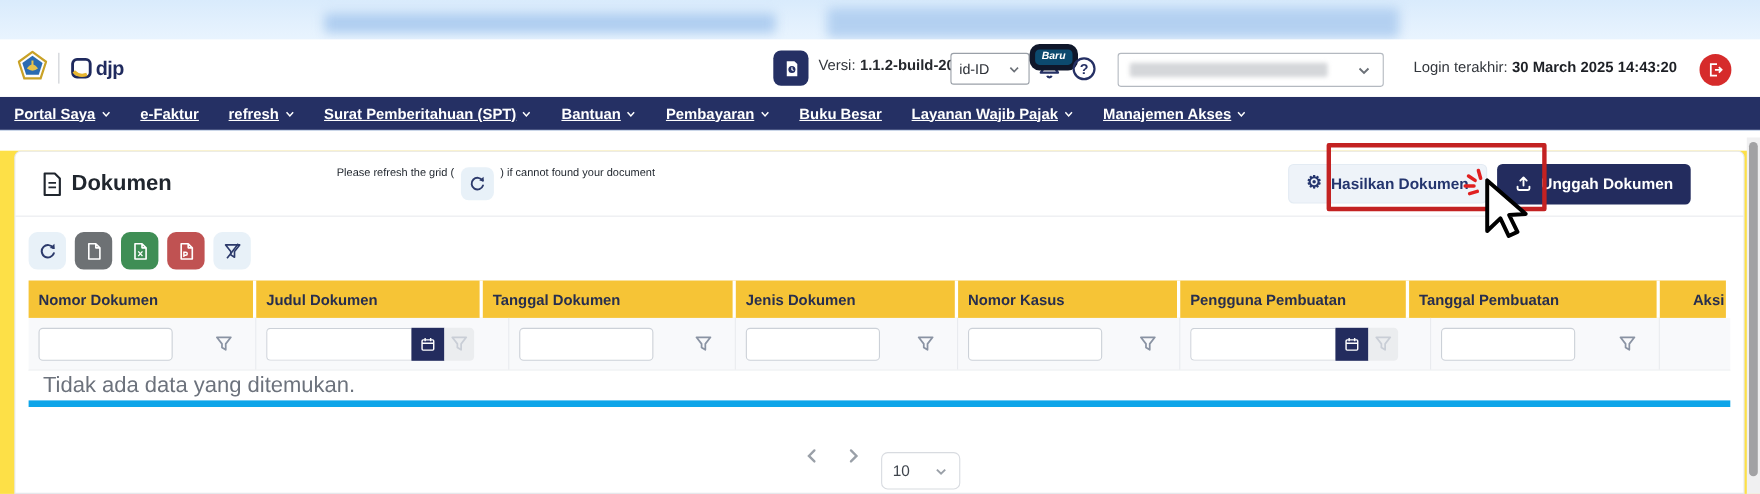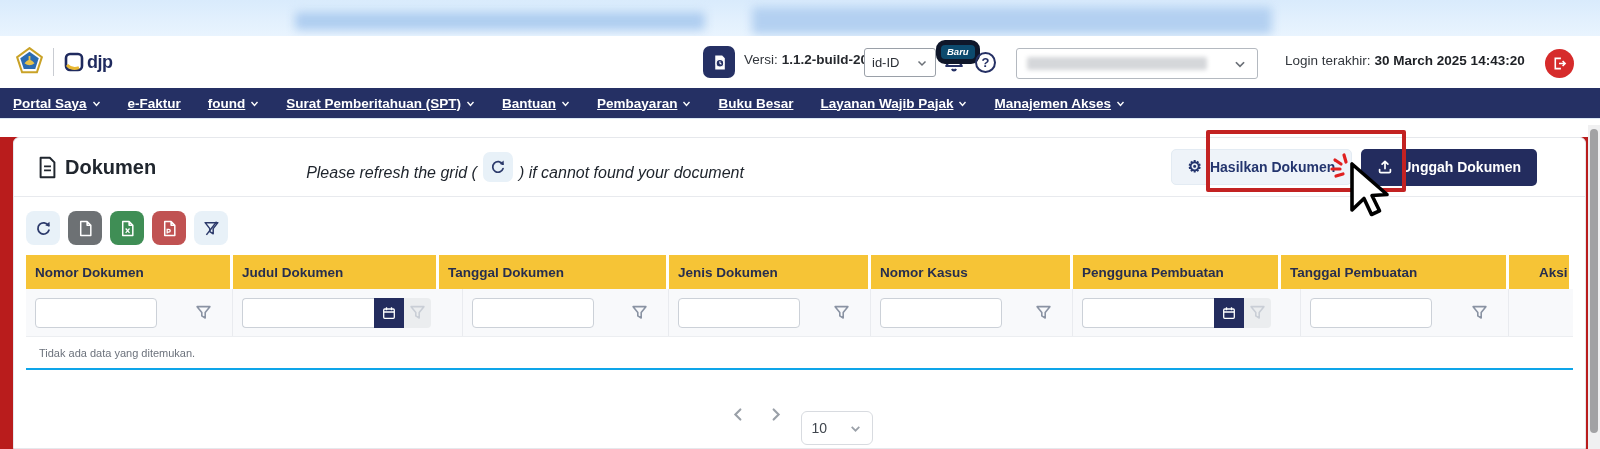--- a/index.html
+++ b/index.html
@@ -31,26 +31,26 @@
   .user-select .chev { margin-left:auto; }
   .last-login { position:absolute; left:1285px; top:17px; font-size:13.5px; color:#33373d; white-space:nowrap; }
   .last-login b { font-weight:700; color:#1d2025; margin-left:4px; }
   .logout-btn { position:absolute; left:1545px; top:13px; width:29px; height:29px; background:#d62b2b; border:none; border-radius:50%; display:flex; align-items:center; justify-content:center; cursor:pointer; }
 
   
   .nav-bar { height:31px; background:#253064; display:flex; align-items:center; padding-left:13px; gap:27px; border-bottom:1px solid #dbe7f5; }
   .nav-item { display:flex; align-items:center; gap:5px; color:#fff; font-size:13.5px; font-weight:700; white-space:nowrap; cursor:pointer;text-decoration:underline; }
 
   
-  .content { background:#b91c1c; }
+  .content { background:#fde047; }
   .card { position:relative; margin:18px 14px 0 13px; width:1573px; background:#fff; border:1px solid #e6e8ec; border-radius:6px 6px 0 0; min-height:312px; }
   .card-header { height:59px; display:flex; align-items:center; padding:0 48px 0 24px; border-bottom:1px solid #e8eaee; }
   .title-group { display:flex; align-items:center; gap:8px; }
   .page-title { font-size:20px; font-weight:800; color:#20262e; }
-  .hint-group { display:flex; align-items:flex-end; margin-left:150px; font-size:16px; color:#1d232b; gap:6px;font-style:italic; }
+  .hint-group { display:flex; align-items:flex-start; margin-left:150px; font-size:10px; color:#1d232b; gap:6px; }
   .hint-refresh-btn { width:30px; height:30px; background:#e8f1f8; border:none; border-radius:7px; display:flex; align-items:center; justify-content:center; cursor:pointer; color:#2c3a6b; }
   .hdr-buttons { margin-left:auto; display:flex; align-items:center; gap:9px; }
   .btn-generate { height:36px; padding:0 16px; background:#eef3f9; border:1px solid #e3ebf3; border-radius:5px; display:flex; align-items:center; gap:8px; font-size:14px; font-weight:700; color:#24356e; cursor:pointer; }
   .gear-glyph { font-size:16px; line-height:1; }
   .btn-upload { height:37px; padding:0 16px; background:#232c5e; border:none; border-radius:5px; display:flex; align-items:center; gap:8px; font-size:14px; font-weight:700; color:#fff; cursor:pointer; }
 
   .toolbar { display:flex; gap:8px; padding:14px 0 0 12px; }
   .tbtn { width:34px; height:34px; border:none; border-radius:8px; display:flex; align-items:center; justify-content:center; cursor:pointer; }
   .tbtn.light { background:#e8f1f8; color:#2c3a6b; }
   .tbtn.grey  { background:#6d7174; }
@@ -63,21 +63,21 @@
   .th:last-child { border-right:none; }
   .grid-filter { display:flex; background:#f8f9fb; border-bottom:1px solid #eceef1; }
   .fcell { height:47px; display:flex; align-items:center; padding-left:9px; border-right:1px solid #e9ebef; }
   .fcell:last-child { border-right:none; }
   .finput { width:122px; height:30px; border:1px solid #ccd1d8; border-radius:4px; background:#fff; outline:none; padding:0 8px; font-size:13px; font-family:"Liberation Sans",sans-serif; }
   .funnel-btn { background:none; border:none; margin-left:auto; margin-right:20px; cursor:pointer; display:flex; }
   .dgroup { display:flex; align-items:stretch; height:30px; }
   .dgroup .finput { width:132px; border-radius:4px 0 0 4px; border-right:none; }
   .cal-btn { width:30px; background:#232c5e; border:none; display:flex; align-items:center; justify-content:center; cursor:pointer; }
   .fdis { width:27px; background:#ebedef; border-radius:0 4px 4px 0; display:flex; align-items:center; justify-content:center; }
-  .grid-empty { height:33px; display:flex; align-items:center; padding-left:13px; font-size:11px; color:#6c727c; border-bottom:2px solid #0ea5e9; background:#fff; }
+  .grid-empty { height:33px; display:flex; align-items:center; padding-left:13px; font-size:20px; color:#6c727c; border-bottom:6px solid #0ea5e9; background:#fff; }
   .pagination { margin-top:13px; display:flex; align-items:center; justify-content:center; gap:14px; }
   .pg-btn { background:none; border:none; color:#9aa0a8; cursor:pointer; display:flex; padding:4px; }
   .pg-size { width:72px; height:34px; border:1px solid #d8dbe0; border-radius:6px; background:#fff; display:flex; align-items:center; justify-content:space-between; padding:0 10px; font-size:14px; color:#3f454d; cursor:pointer;margin-top:28px; }
 
   
   .annotation-rect { position:absolute; left:1206px; top:130px; width:200px; height:62px; border:4px solid #c32222; border-radius:2px; pointer-events:none; z-index:40; }
   .cursor-overlay { position:absolute; left:1322px; top:152px; z-index:50; pointer-events:none; }
   .v-scrollbar { position:absolute; right:0; top:125px; width:12px; height:324px; background:#f0f0f1; z-index:60; }
   .v-thumb { position:absolute; left:2px; right:2px; top:4px; height:304px; background:#a2a2a4; border-radius:4px; }
 </style>
@@ -164,21 +164,21 @@
       <div class="nav-item">
         <span>Portal Saya</span>
         <svg width="9" height="9" viewBox="0 0 12 12">
           <path d="M2 4 L6 8.5 L10 4" fill="none" stroke="#fff" stroke-width="1.8"></path>
         </svg>
       </div>
       <div class="nav-item">
         <span>e-Faktur</span>
       </div>
       <div class="nav-item">
-        <span>found</span>
+        <span>refresh</span>
         <svg width="9" height="9" viewBox="0 0 12 12">
           <path d="M2 4 L6 8.5 L10 4" fill="none" stroke="#fff" stroke-width="1.8"></path>
         </svg>
       </div>
       <div class="nav-item">
         <span>Surat Pemberitahuan (SPT)</span>
         <svg width="9" height="9" viewBox="0 0 12 12">
           <path d="M2 4 L6 8.5 L10 4" fill="none" stroke="#fff" stroke-width="1.8"></path>
         </svg>
       </div>

